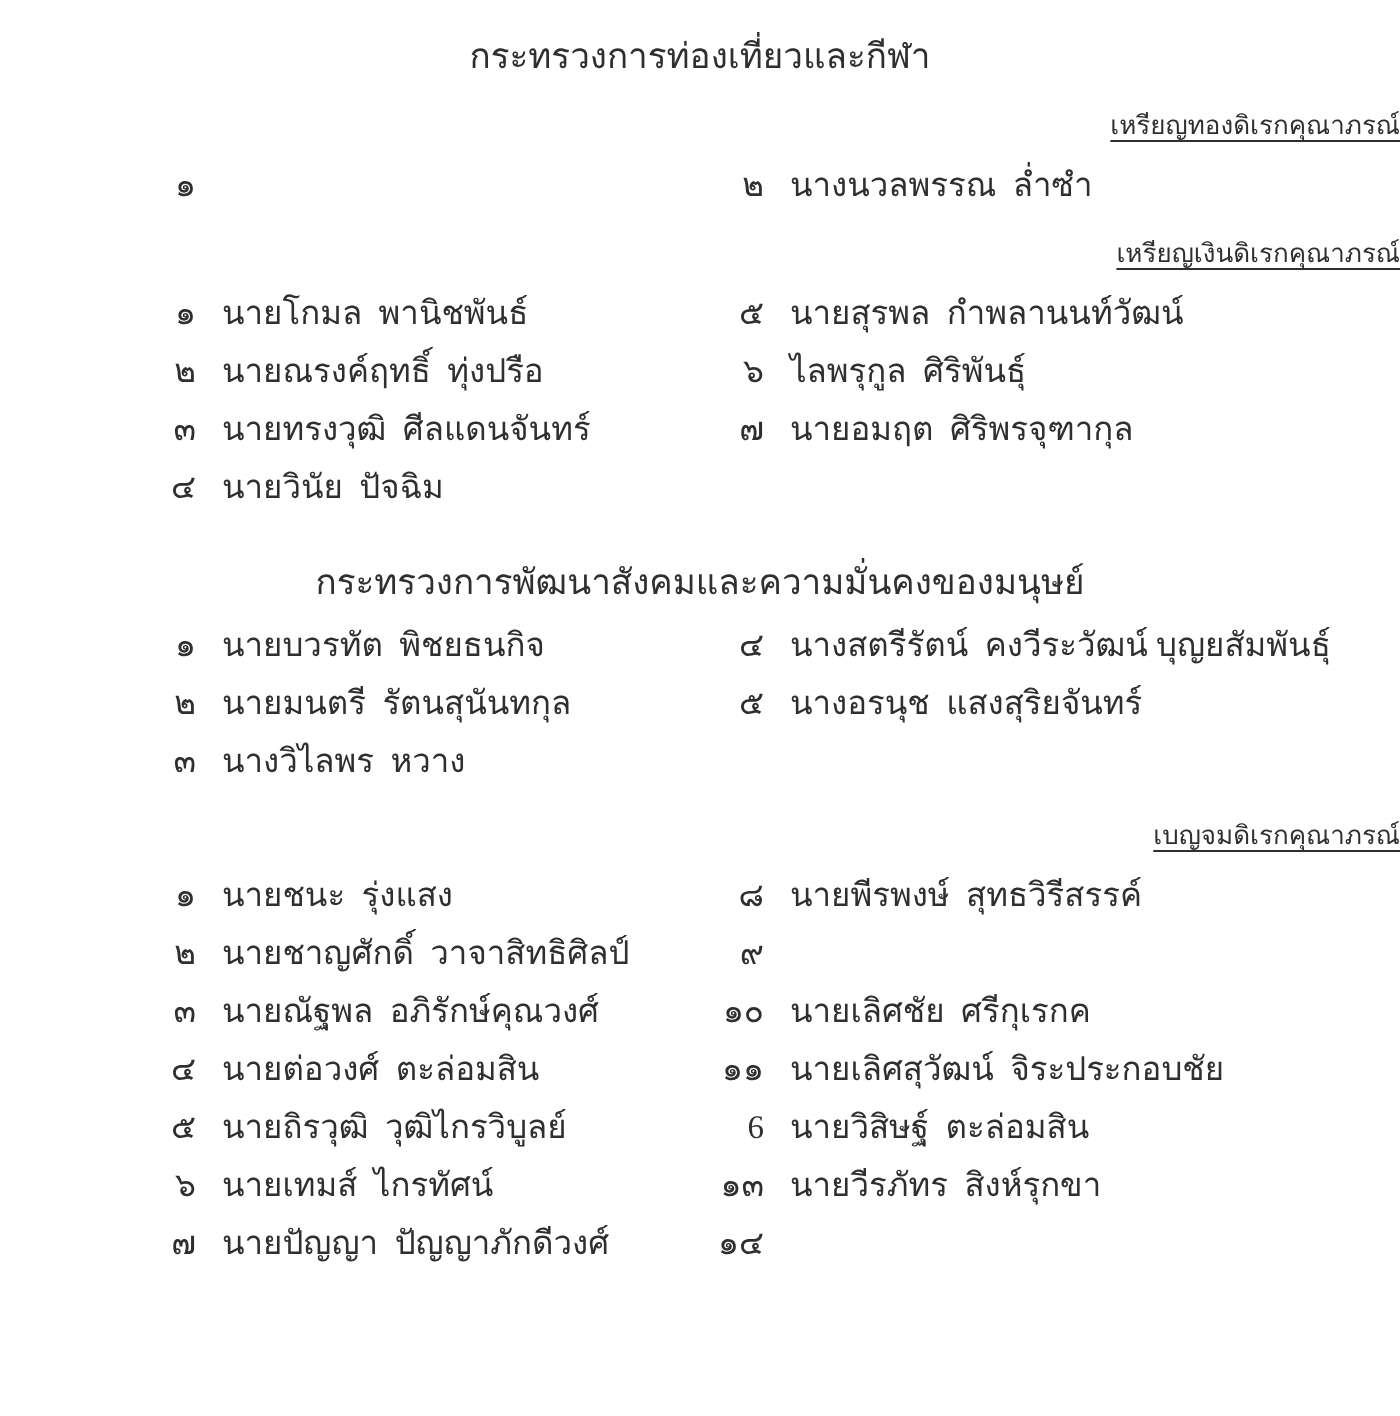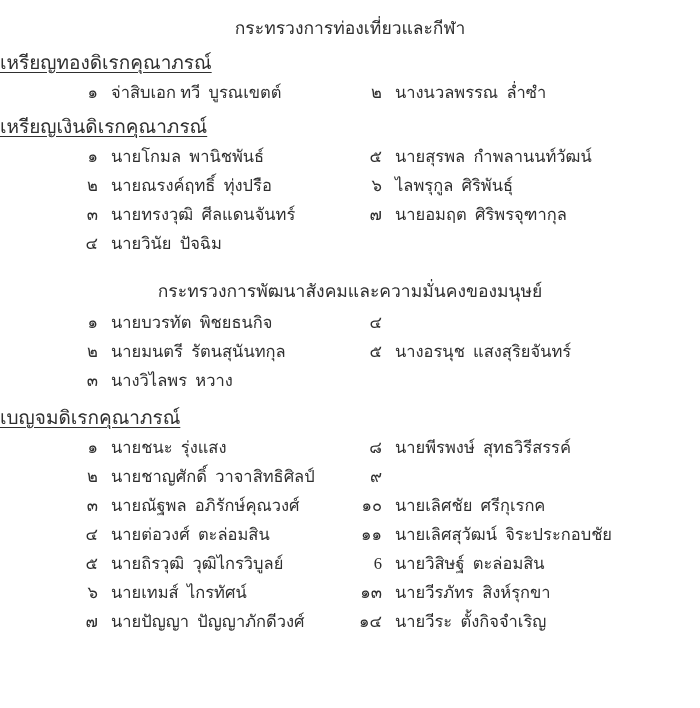--- a/index.html
+++ b/index.html
@@ -25,22 +25,22 @@
     margin: 16px 0 0 0;
     font-size: 17.5px;
     font-weight: normal;
     line-height: 24px;
     text-align: center;
   }
   .ministry-title:first-child { margin-top: 0; }
   .medal-heading {
     margin-top: 8px;
     line-height: 20px;
-    text-align: left;
-    font-size: 19px;
+    text-align: right;
+    font-size: 13px;
   }
   .medal-heading .u {
     text-decoration: underline;
     text-underline-offset: 3px;
   }
   .mh-tight { margin-top: 5px; }
   .mh-first { margin-top: 13px; }
   .cols {
     display: grid;
     grid-template-columns: 284px 1fr;
@@ -71,21 +71,20 @@
 
   <h1 class="ministry-title">กระทรวงการท่องเที่ยวและกีฬา</h1>
 
   <div class="medal-heading mh-first">
     <span class="u">เหรียญทองดิเรกคุณาภรณ์</span>
   </div>
   <div class="cols">
     <div class="col">
         <div class="row">
           <span class="no">๑</span>
-          <span class="nm">จ่าสิบเอก ทวี  บูรณเขตต์</span>
         </div>
       </div>
     <div class="col">
         <div class="row">
           <span class="no">๒</span>
           <span class="nm">นางนวลพรรณ  ล่ำซำ</span>
         </div>
       </div>
   </div>
 
@@ -140,20 +139,21 @@
           <span class="nm">นายมนตรี  รัตนสุนันทกุล</span>
         </div>
         <div class="row">
           <span class="no">๓</span>
           <span class="nm">นางวิไลพร  หวาง</span>
         </div>
       </div>
     <div class="col">
         <div class="row">
           <span class="no">๔</span>
+          <span class="nm">นางสตรีรัตน์  คงวีระวัฒน์ บุญยสัมพันธุ์</span>
         </div>
         <div class="row">
           <span class="no">๕</span>
           <span class="nm">นางอรนุช  แสงสุริยจันทร์</span>
         </div>
       </div>
   </div>
 
   <div class="medal-heading">
     <span class="u">เบญจมดิเรกคุณาภรณ์</span>
@@ -208,18 +208,17 @@
         <div class="row">
           <span class="no">6</span>
           <span class="nm">นายวิสิษฐ์  ตะล่อมสิน</span>
         </div>
         <div class="row">
           <span class="no">๑๓</span>
           <span class="nm">นายวีรภัทร  สิงห์รุกขา</span>
         </div>
         <div class="row">
           <span class="no">๑๔</span>
-          <span class="nm">นายวีระ  ตั้งกิจจำเริญ</span>
         </div>
       </div>
   </div>
 
 </div>
 
 </body></html>

